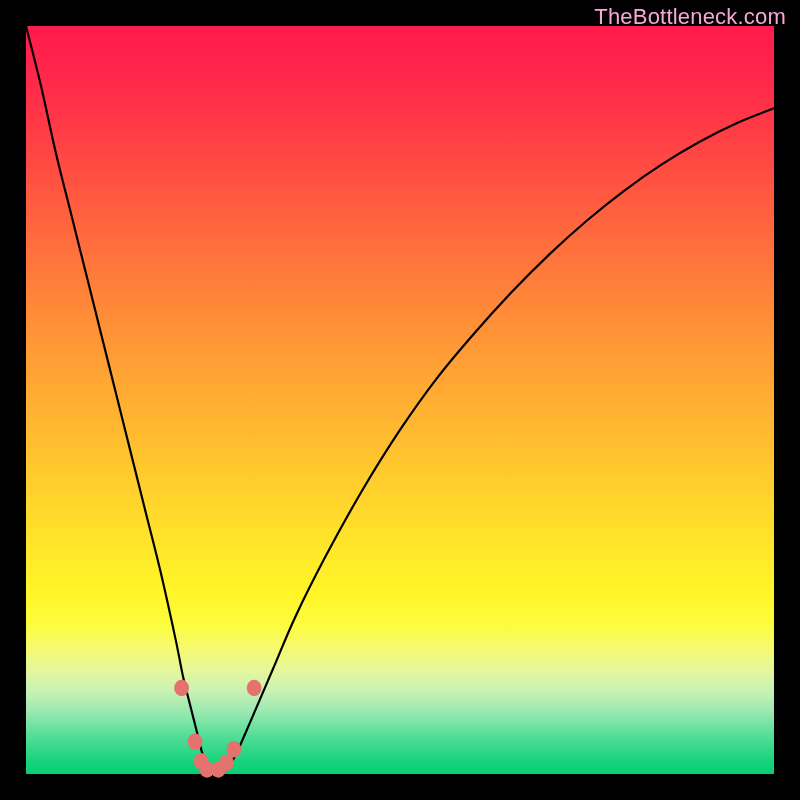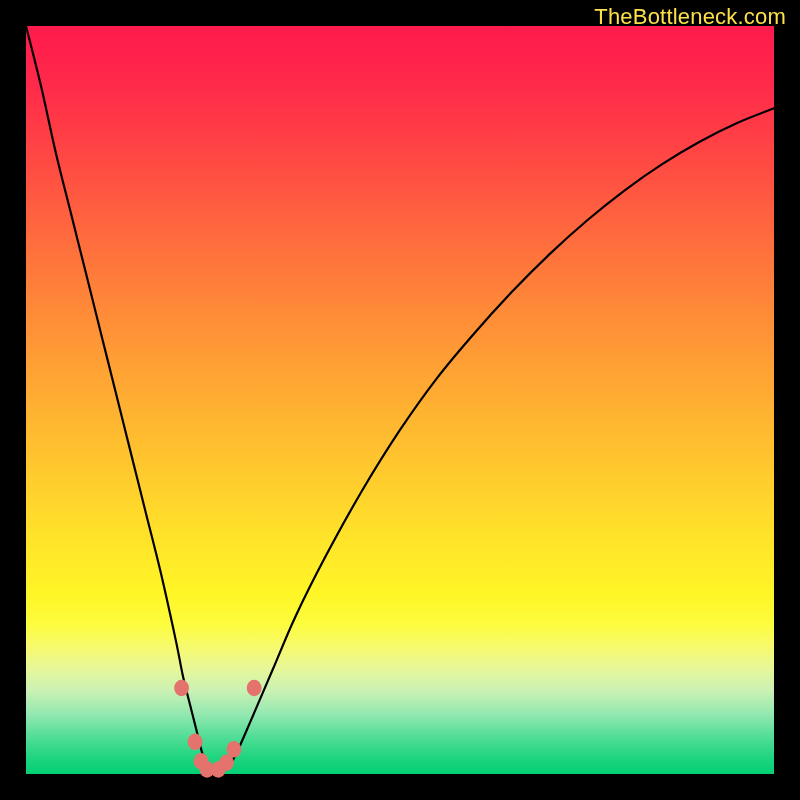--- a/index.html
+++ b/index.html
@@ -43,21 +43,21 @@
       #93e8b0 92%,
       #52dd96 95%,
       #1cd47e 98%,
       #04cf73 100%
     );
   }
   .watermark {
     position: absolute;
     top: 4px;
     right: 14px;
-    color: #fde047;
+    color: #f9a8d4;
     font-size: 22px;
     letter-spacing: 0.2px;
     user-select: none;
   }
   svg.curve {
     position: absolute;
     left: 0;
     top: 0;
     width: 748px;
     height: 748px;

